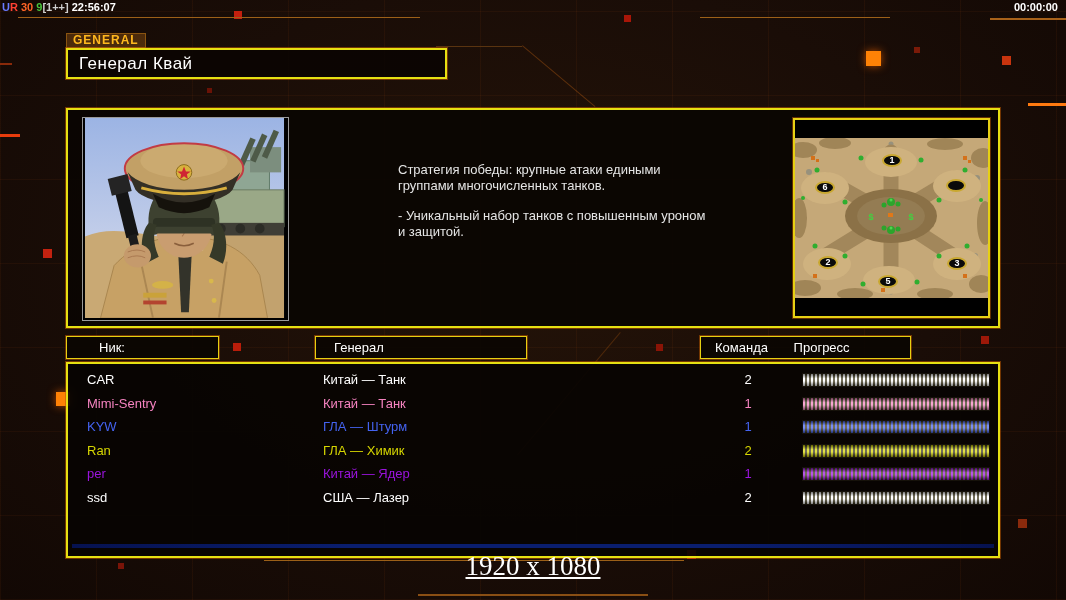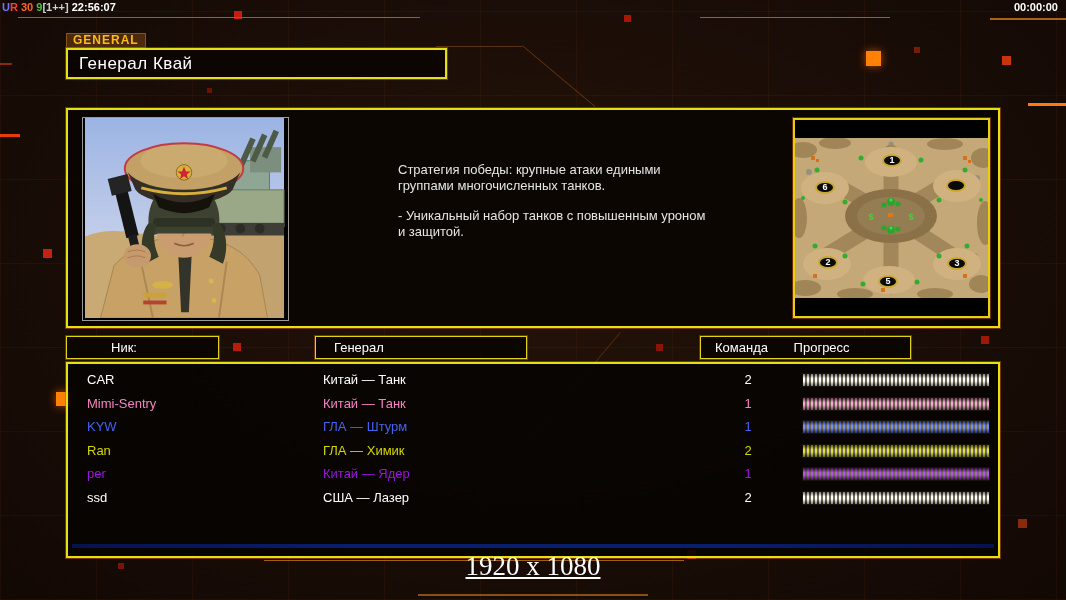--- a/index.html
+++ b/index.html
@@ -297,21 +297,21 @@
         <div class="spawn" style="left:20px;top:43px;"><span>6</span></div>
         <div class="spawn" style="left:151px;top:41px;"><span></span></div>
         <div class="spawn" style="left:23px;top:118px;"><span>2</span></div>
         <div class="spawn" style="left:152px;top:119px;"><span>3</span></div>
         <div class="spawn" style="left:83px;top:137px;"><span>5</span></div>
       </div>
     </div>
   </div>
 
   <div class="hbox" style="left:66px;width:151px;">
-    <span style="padding-left:18px;margin-left:26px;">Ник:</span>
+    <span style="padding-left:32px;">Ник:</span>
   </div>
   <div class="hbox" style="left:700px;width:209px;">
     <span style="padding-left:14px;">Команда</span>
     <span style="padding-left:22px;">Прогресс</span>
   </div>
   <div class="hbox" style="left:315px;width:210px;">
     <span style="padding-left:18px;">Генерал</span>
   </div>
 
   <div class="abs tablepanel">

